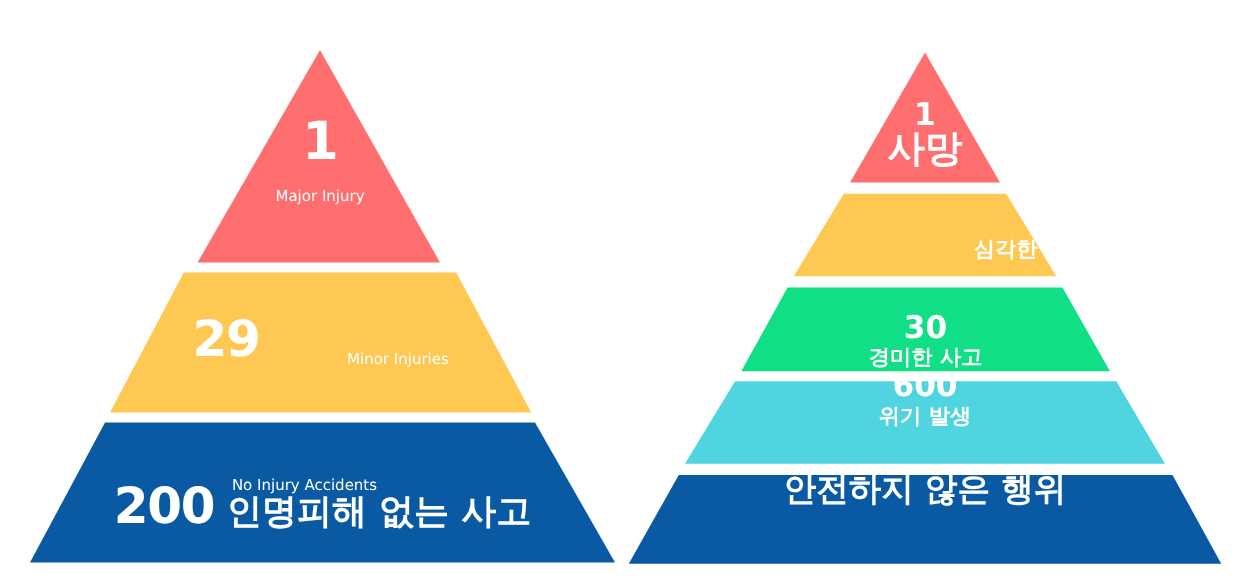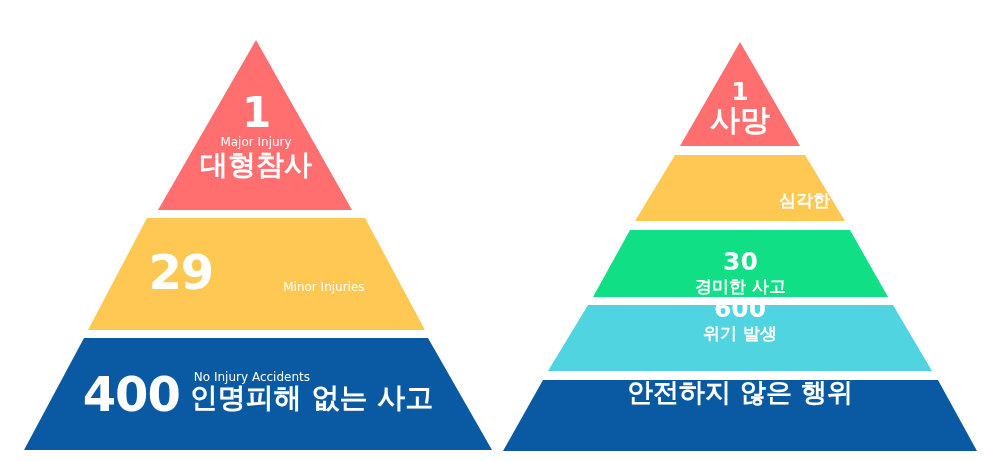--- a/index.html
+++ b/index.html
@@ -1,22 +1,22 @@
 <!DOCTYPE html>
 <html><head>
   <meta charset="utf-8">
   <style>
     html, body { margin: 0; padding: 0; background: #ffffff; }
     body { width: 995px; height: 461px; position: relative; overflow: hidden;
            font-family: "DejaVu Sans", "Liberation Sans", sans-serif; }
     svg.stage { position: absolute; left: 0; top: 0; }
     .lbl { position: absolute; color: #ffffff; text-align: center; white-space: nowrap;
            font-family: "DejaVu Sans", "Liberation Sans", sans-serif; font-weight: bold; }
-    .num-lg { font-size: 48px; line-height: 40px; letter-spacing: -1px; }
-    .en-sm { font-size: 12px; line-height: 14px; font-weight: normal; }
+    .num-lg { font-size: 40px; line-height: 40px; letter-spacing: -1px; }
+    .en-sm { font-size: 12px; line-height: 14px; font-weight: normal; margin-top: 11px; }
     .ko-lg { font-size: 28px; line-height: 32px; }
     .ko-md { font-size: 17px; line-height: 20px; }
     .num-md { font-size: 25px; line-height: 28px; }
     .row { display: flex; align-items: flex-end; justify-content: center; gap: 10px; }
     .stack { display: flex; flex-direction: column; align-items: flex-start; }
   </style>
 </head>
 <body>
 
 <svg class="stage" width="995" height="461" viewBox="0 0 995 461">
@@ -29,36 +29,35 @@
   <polygon points="675,155 805,155 845,221 635,221" fill="#FFC853"></polygon>
   <polygon points="630,230 850,230 888,297 593,297" fill="#10DF86"></polygon>
   <polygon points="588,305 893,305 932,371 548,371" fill="#4FD4E0"></polygon>
   <polygon points="543,380 938,380 977,451 503,451" fill="#0A5AA3"></polygon>
 </svg>
 
 <div>
 
   <div class="lbl" style="left:156px; top:92px; width:200px;">
     <div class="num-lg" style="font-size:42px; line-height:42px;">1</div>
-    <div class="en-sm" style="margin-top:1px;">Major Injury</div>
-    <div class="ko-lg" style="margin-top:0px;">대형참사</div>
+    <div class="en-sm" style="margin-top:16px;">Major Injury</div>
   </div>
 
   <div class="lbl" style="left:88px; top:252px; width:337px;">
     <div class="row">
       <span class="num-lg">29</span>
       <span class="stack">
         <span class="en-sm" style="margin-left:60px; margin-bottom:-2px;">Minor Injuries</span>
       </span>
     </div>
   </div>
 
   <div class="lbl" style="left:24px; top:370px; width:468px;">
     <div class="row">
-      <span class="num-lg">400</span>
+      <span class="num-lg">200</span>
       <span class="stack">
         <span class="en-sm" style="margin-left:4px; margin-bottom:-2px;text-align:right;">No Injury Accidents</span>
         <span class="ko-lg">인명피해 없는 사고</span>
       </span>
     </div>
   </div>
 </div>
 
 <div>
 

